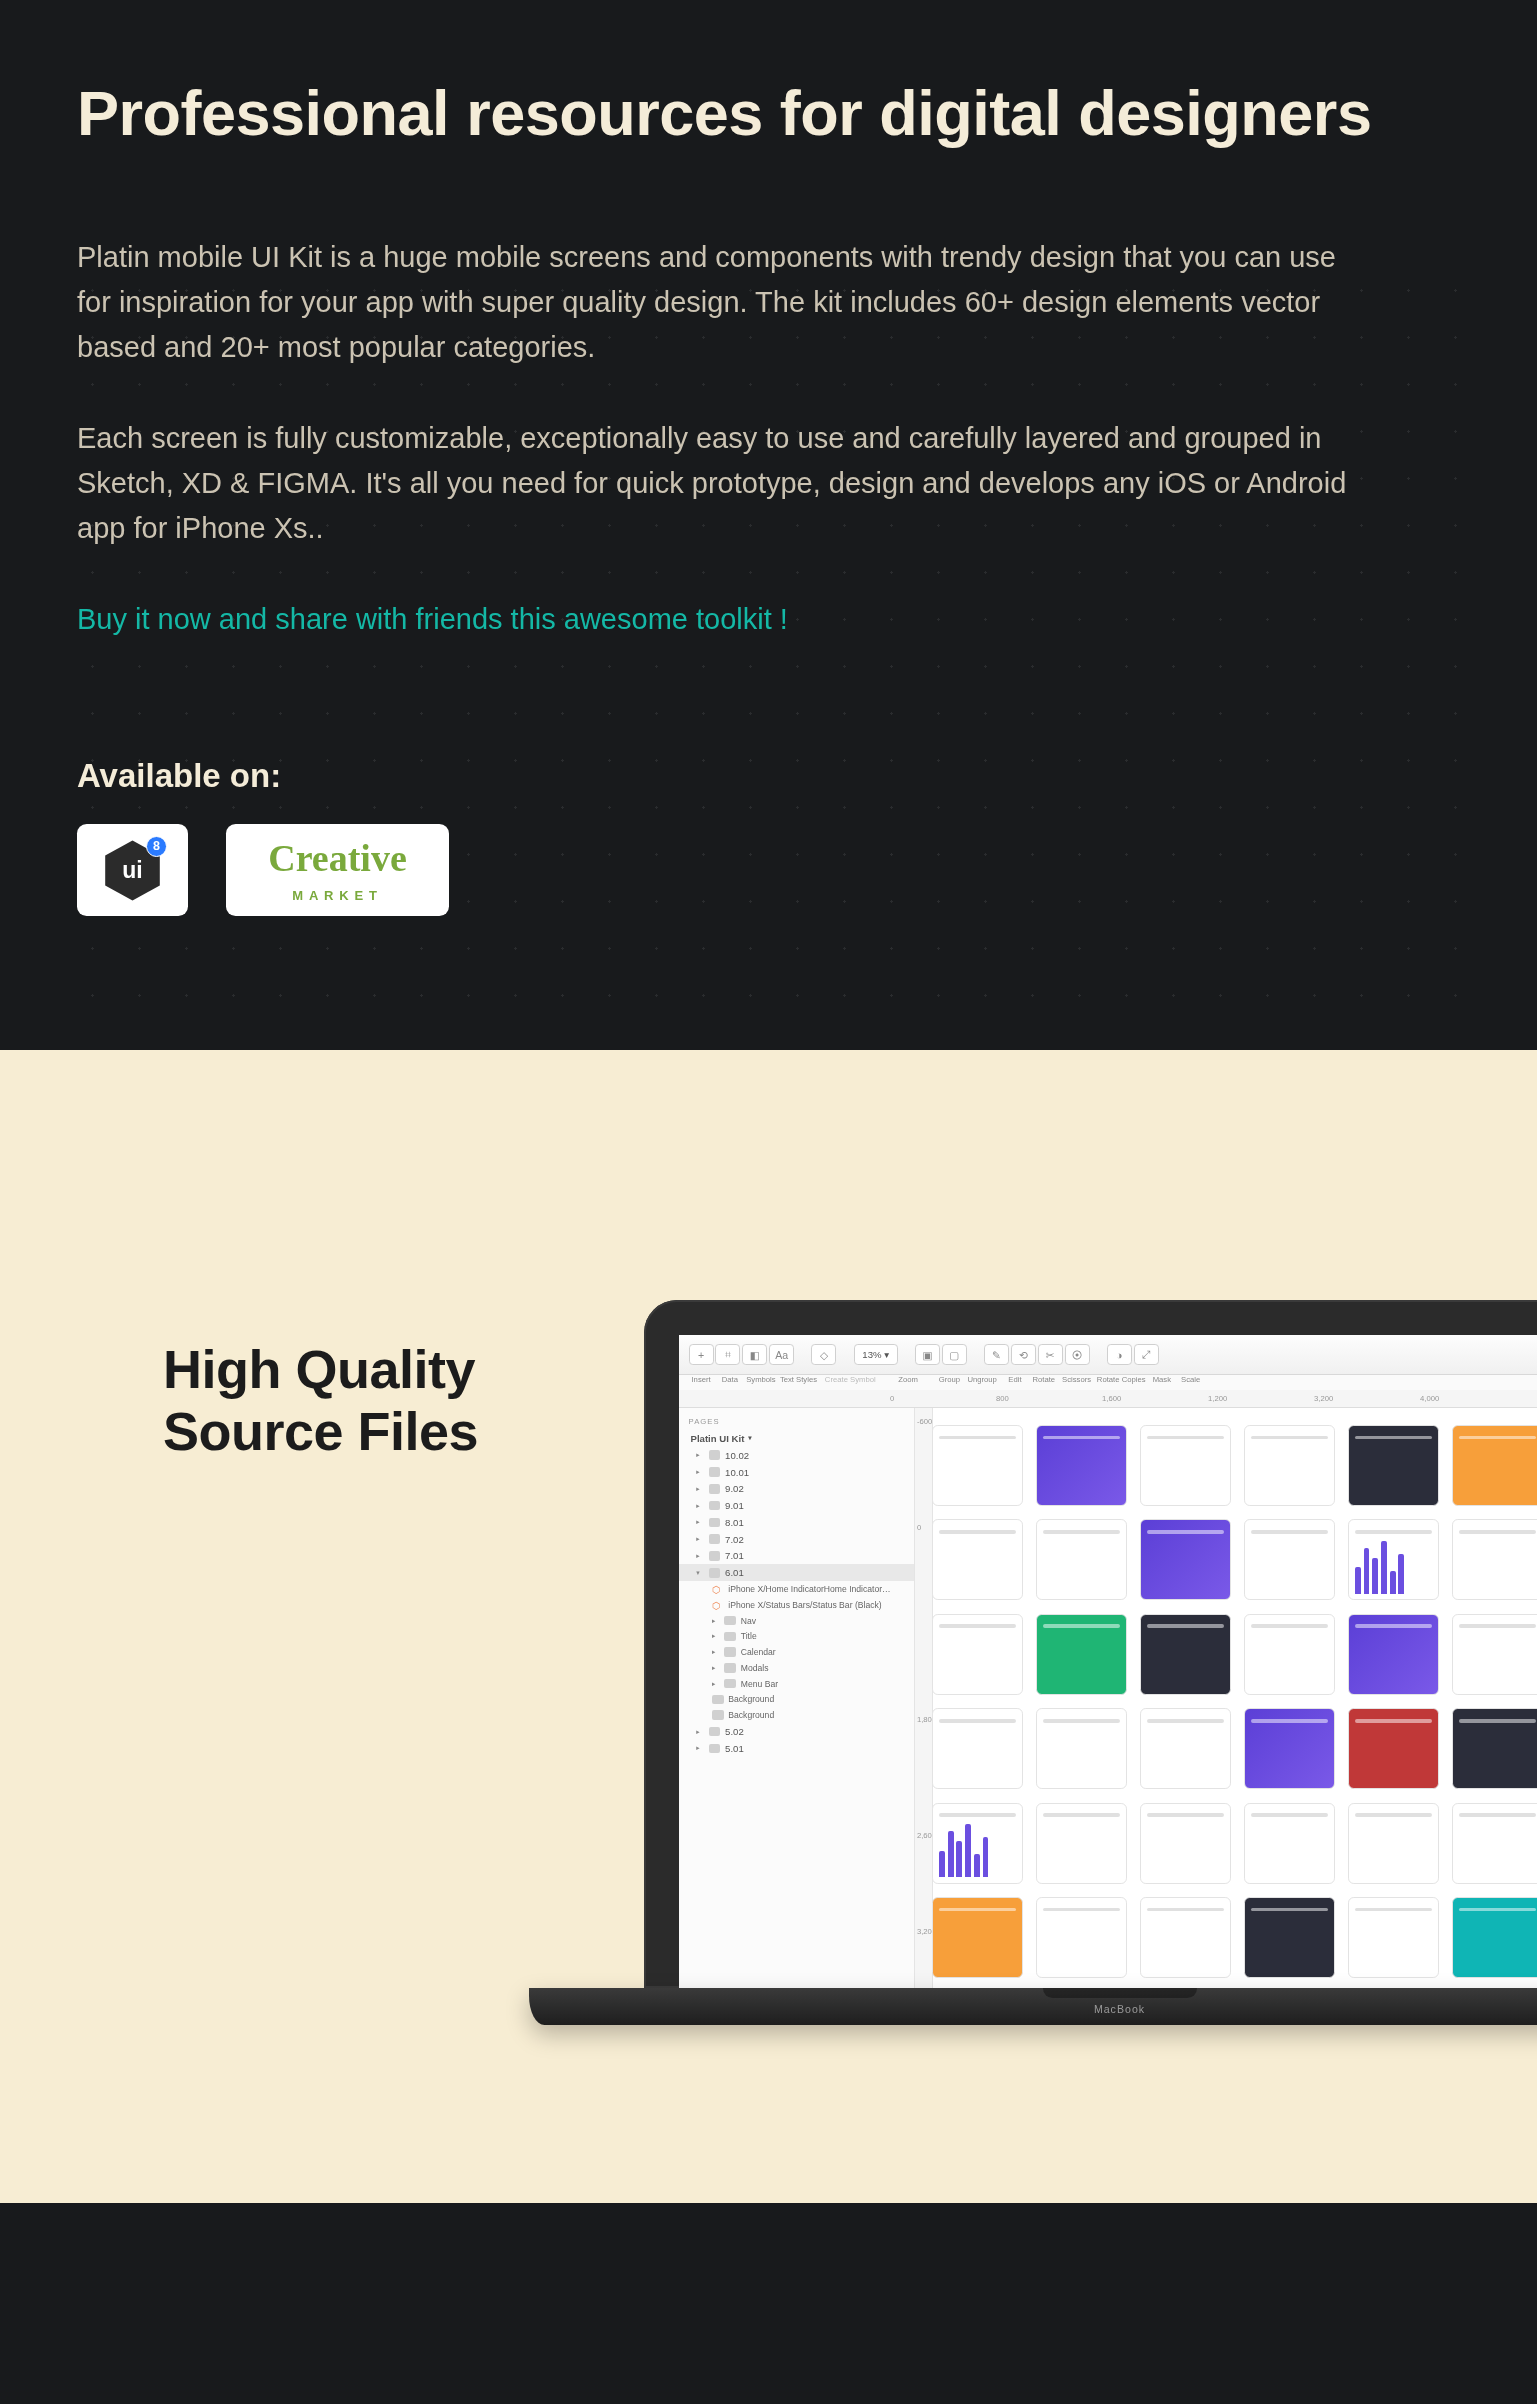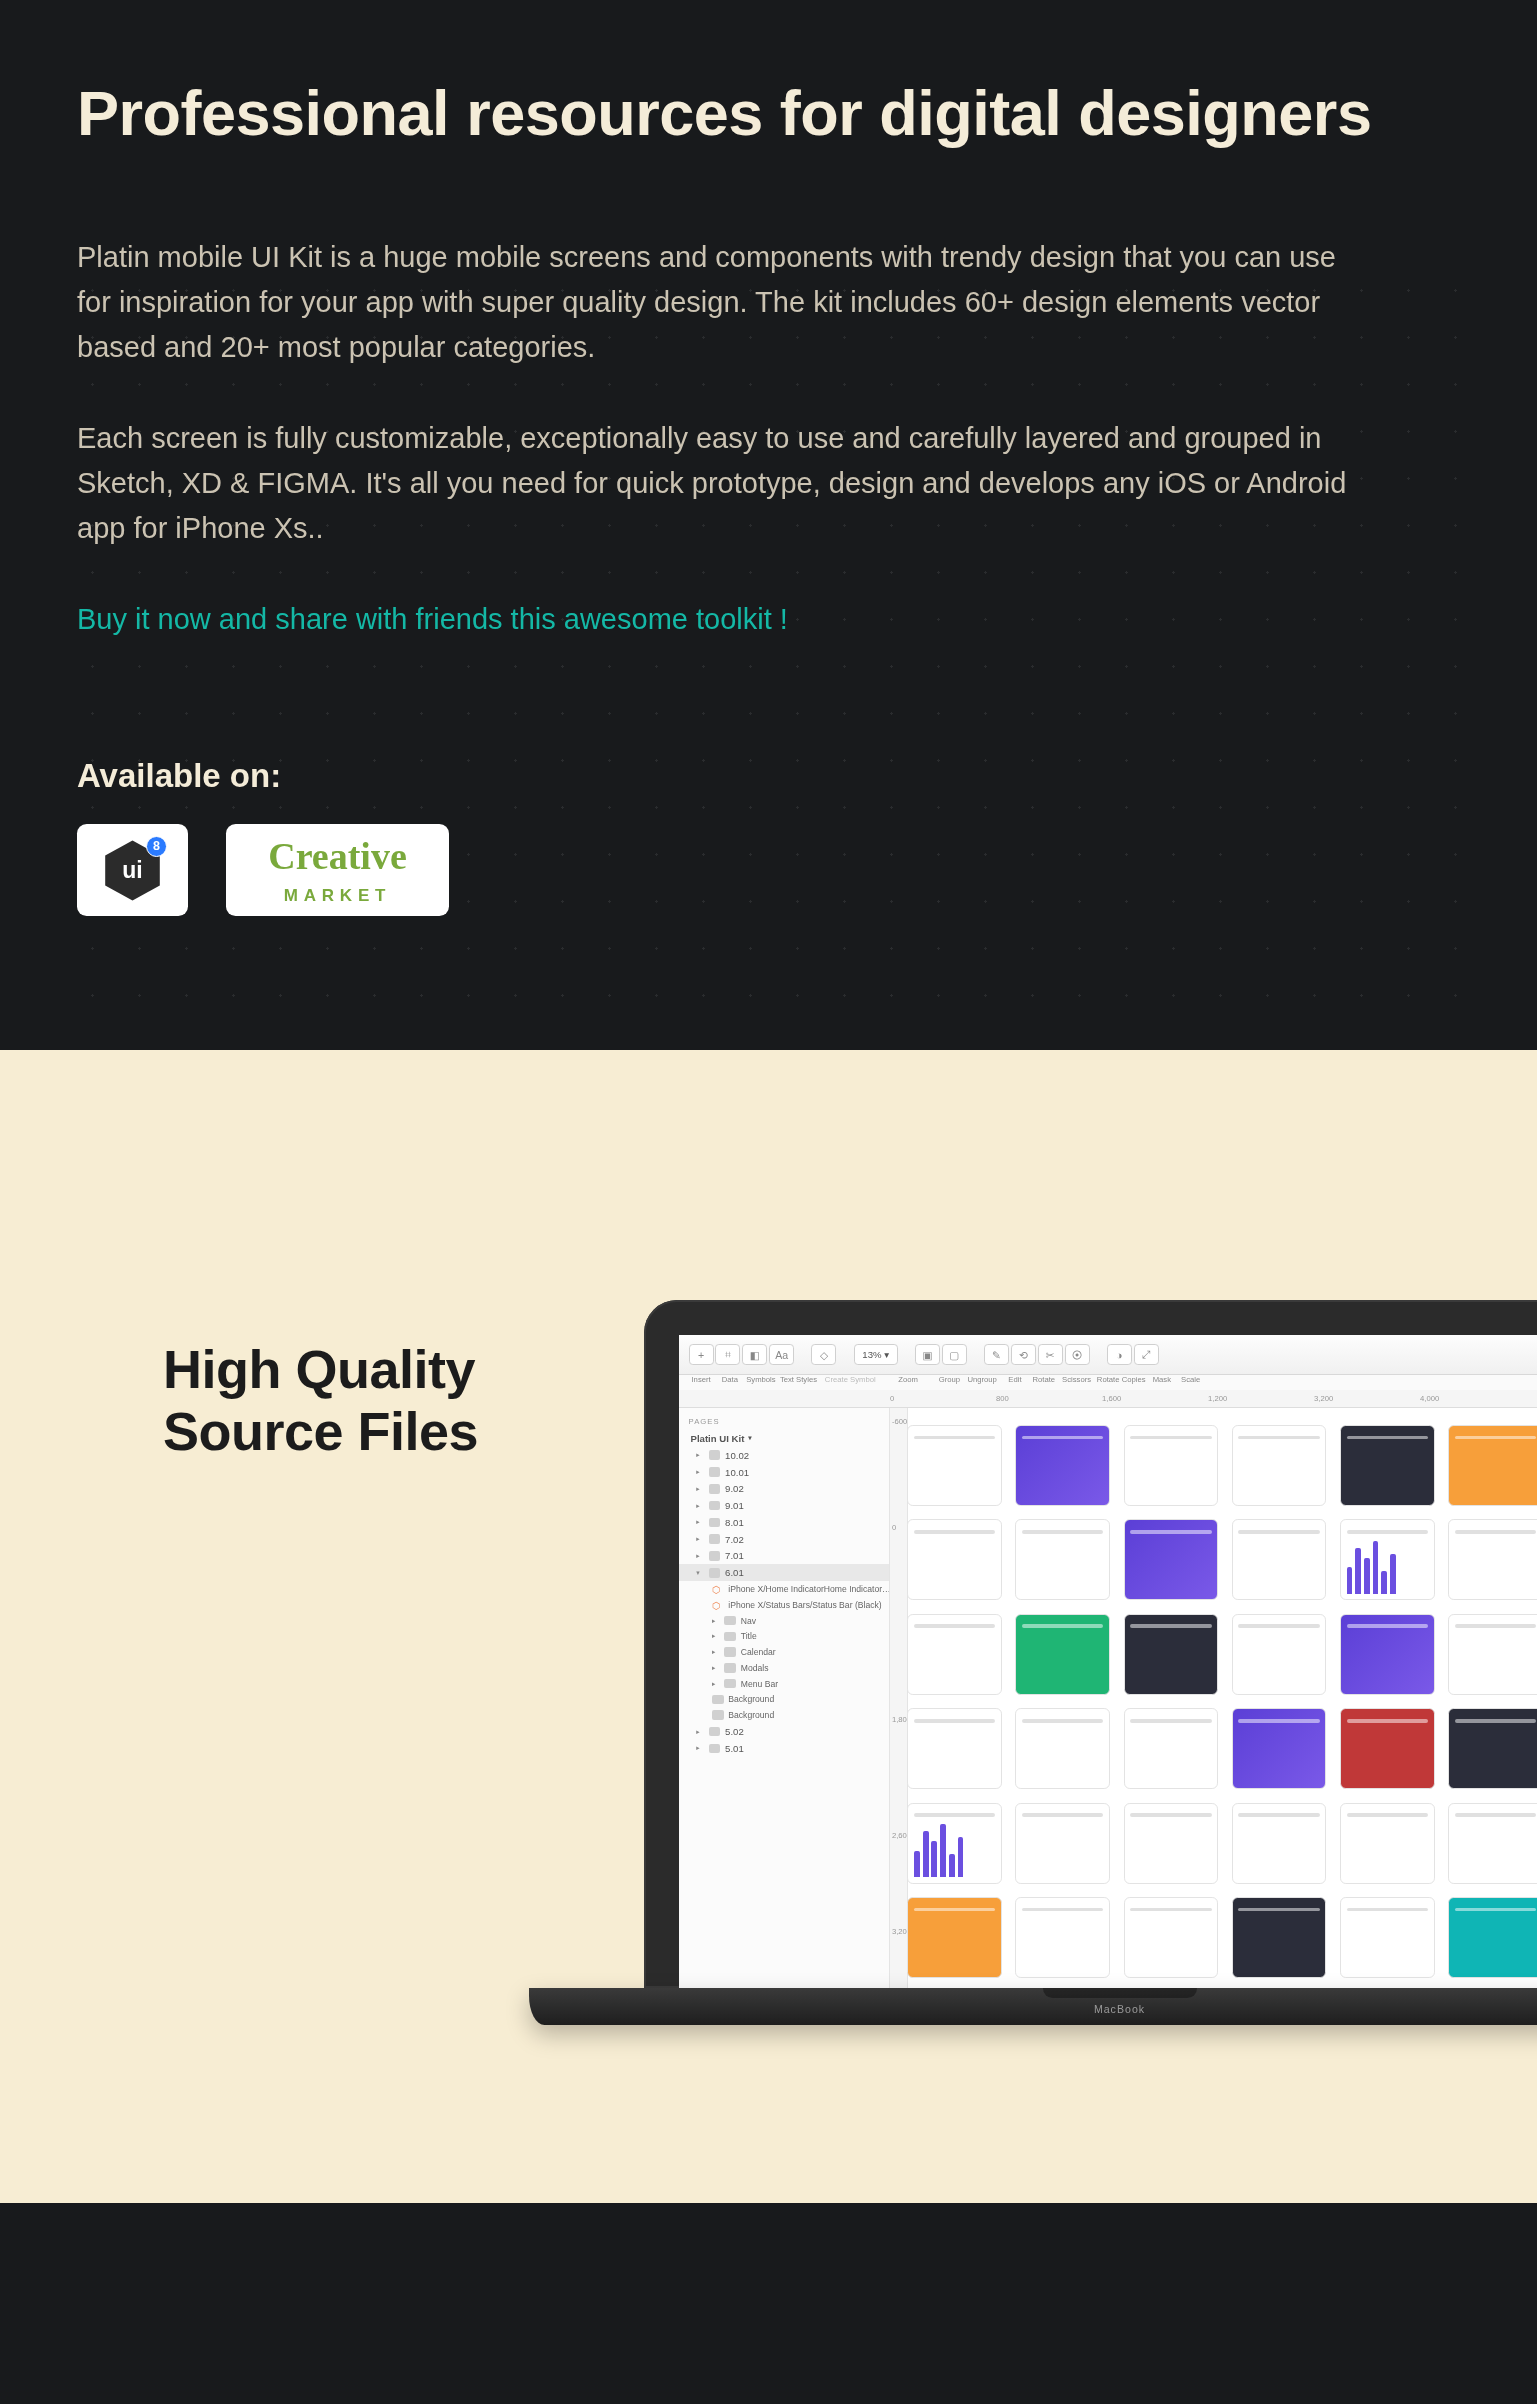--- a/index.html
+++ b/index.html
@@ -80,21 +80,21 @@
     background: #2b7bff; color: #fff; font-size: 12.5px; font-weight: 700;
     display: flex; align-items: center; justify-content: center;
     border: 1.9px solid #fff;
   }
   .cm-wrap { text-align: center; line-height: 1; }
   .cm-script {
     font-family: "Brush Script MT", cursive;
     color: #7aa93c; font-size: 38px; font-weight: 600;
   }
   .cm-sub {
-    color: #7aa93c; font-size: 17px; letter-spacing: 5.8px;
+    color: #7aa93c; font-size: 13px; letter-spacing: 5.8px;
     font-weight: 600; margin-top: 12px;
   }
 
   .section2 {
     background: #f7edd3;
     padding: 250px 0 154px 163px;
     display: flex;
     align-items: flex-start;
     overflow: hidden;
     min-height: 1153px;
@@ -152,21 +152,21 @@
     font-size: 7.7px; color:#888; align-items:flex-start;
   }
   .lbl { min-width:25px; text-align:center; }
   .ruler {
     height: 17.3px; background:#f5f5f5; border-bottom:1px solid #ddd;
     display:flex; color:#999; font-size:7.7px; align-items:center; padding-left:211px;
   }
   .ruler span { width: 106px; text-align:left; }
   .main { display:flex; height: calc(100% - 73px); }
   .sidebar {
-    width: 211px; background:#fbfbfb; border-right:1px solid #e4e4e4;
+    width: 236px; background:#fbfbfb; border-right:1px solid #e4e4e4;
     padding: 5.8px 0; font-size:9.6px; color:#555; overflow:hidden;
   }
   .side-hdr { font-size:7.7px; color:#999; padding: 3.8px 9.6px; letter-spacing:1px;}
   .side-title { font-weight:600; padding: 2.9px 11.5px; display:flex; align-items:center; gap:3.8px;}
   .side-item {
     padding: 2.9px 9.6px 2.9px 17.3px; display:flex; align-items:center; gap:4.8px;
     white-space: nowrap; overflow:hidden; text-overflow:ellipsis;
   }
   .side-item.sub { padding-left: 33px; color:#666; font-size:8.6px;}
   .side-item.sel { background:#e8e8e8; }

